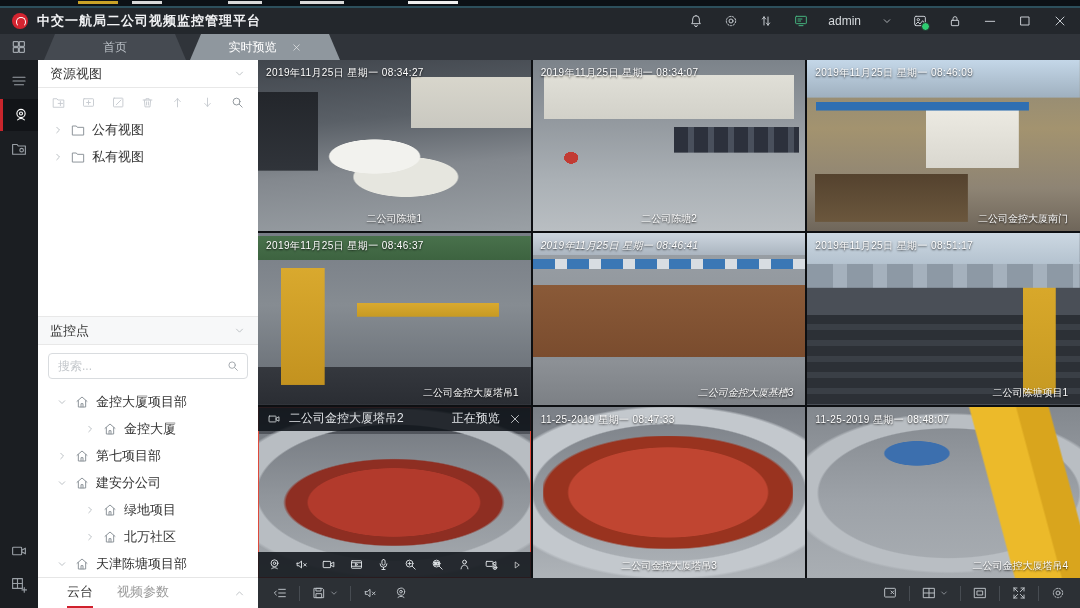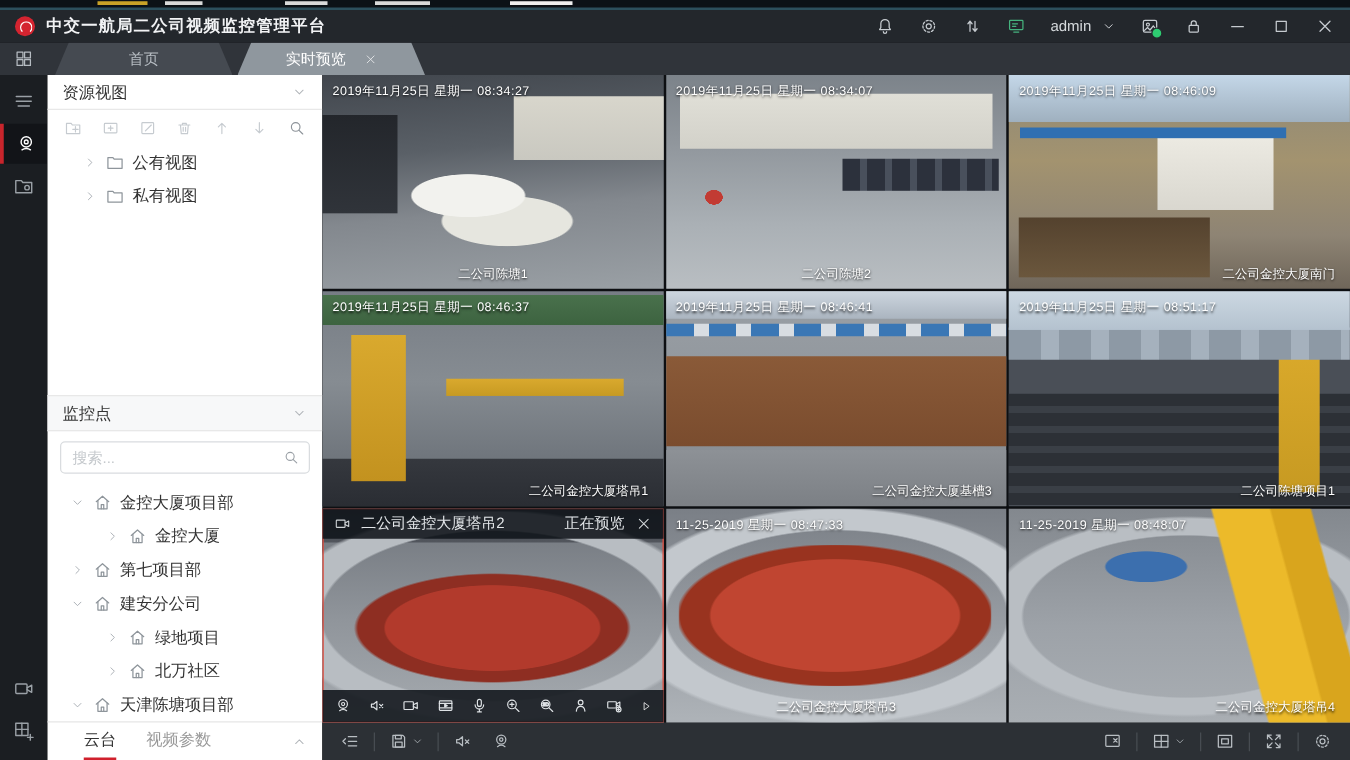--- a/index.html
+++ b/index.html
@@ -21,21 +21,21 @@
   .sliver .b5{left:408px;width:50px;background:#efefef;}
 
   
   .titlebar{height:26px;background:#23272c;display:flex;align-items:center;padding:0 12px;gap:9px;}
   .logo{width:16px;height:16px;border-radius:50%;background:#d42430;position:relative;flex:none;}
   .logo:after{content:"";position:absolute;left:4px;top:4px;width:8px;height:8px;border:1.6px solid #fff;
               border-radius:50%;border-bottom-color:transparent;}
   .app-title{color:#f2f3f5;font-size:13px;font-weight:bold;letter-spacing:1px;}
   .tb-right{margin-left:auto;display:flex;align-items:center;gap:19px;color:#c6cbd0;}
   .tb-right .green{color:#45b37e;}
-  .user{display:flex;align-items:center;gap:8px;font-size:12px;color:#d6dadd;}
+  .user{display:flex;align-items:center;gap:20px;font-size:12px;color:#d6dadd;}
   .user svg{width:12px;height:12px;}
   .avatar{position:relative;display:flex;}
   .avatar:after{content:"";position:absolute;right:-2px;bottom:-2px;width:7px;height:7px;border-radius:50%;
                 background:#2ecc71;border:1px solid #23272c;}
 
   
   .tabbar{height:26px;background:#30343a;display:flex;}
   .tab-rail{width:38px;height:26px;display:flex;align-items:center;justify-content:center;color:#b6bcc2;}
   .tab{height:26px;display:flex;align-items:center;justify-content:center;font-size:12px;gap:14px;
        clip-path:polygon(11px 0,calc(100% - 11px) 0,100% 100%,0 100%);}
@@ -61,21 +61,21 @@
   .mon-h{border-top:1px solid #e8e8e8;background:#f7f8f9;}
   .res-toolbar{height:28px;flex:none;display:flex;align-items:center;justify-content:space-between;
                padding:0 13px;color:#c6cbd0;}
   .res-toolbar svg{width:15px;height:15px;}
   .res-toolbar .dark{color:#8d9399;}
   .trow{height:27px;flex:none;display:flex;align-items:center;font-size:13px;color:#333;gap:6px;}
   .trow .chev{color:#a6acb2;width:12px;height:12px;}
   .trow .node{color:#8e959b;width:16px;height:16px;}
   .l1{padding-left:18px;}
   .l2{padding-left:46px;}
-  .res-l{padding-left:28px;}
+  .res-l{padding-left:14px;}
   .panel-gap{flex:1;}
   .search-wrap{padding:8px 10px 9px;flex:none;}
   .search-box{height:24px;border:1px solid #d9dcdf;border-radius:4px;display:flex;align-items:center;padding:0 7px;}
   .search-box input{flex:1;border:none;outline:none;font-size:12px;color:#333;min-width:0;background:transparent;
                     font-family:inherit;}
   .search-box input::placeholder{color:#c4c8cc;}
   .search-box svg{color:#9aa0a6;width:14px;height:14px;}
   .ptz-tabs{height:30px;flex:none;border-top:1px solid #e6e6e6;display:flex;align-items:stretch;
             padding-left:29px;gap:24px;font-size:13px;margin-top:auto;}
   .ptz-tab{display:flex;align-items:center;color:#999;border-bottom:2px solid transparent;}
@@ -123,21 +123,21 @@
     linear-gradient(#49714c,#3d6340) 50% 2%/100% 14% no-repeat,
     linear-gradient(#d9a92e,#c3921f) 10% 64%/16% 68% no-repeat,
     linear-gradient(#d9a92e,#c79a22) 76% 44%/52% 8% no-repeat,
     linear-gradient(#35383e,#2a2d33) 50% 100%/100% 22% no-repeat,
     linear-gradient(180deg,#777d85 0%,#868c92 42%,#6e747b 80%,#555a61 100%);}
   .sc5{background:
     linear-gradient(#cdd6df,#aab4bf) 50% 0/100% 13% no-repeat,
     repeating-linear-gradient(90deg,#3a77b5 0 22px,#d8dde2 22px 34px) 50% 16%/100% 6% no-repeat,
     linear-gradient(#8a5a38,#7a4c2e) 50% 52%/100% 42% no-repeat,
     linear-gradient(#8d9196,#7c8085) 50% 100%/100% 26% no-repeat,
-    linear-gradient(#9aa0a6,#84898f);}
+    linear-gradient(#9aa0a6,#84898f); font-style: italic;}
   .sc6{background:
     linear-gradient(#ccd8e2,#b4c2cf) 50% 0/100% 18% no-repeat,
     repeating-linear-gradient(90deg,#8d99a5 0 26px,#a5b1bd 26px 40px) 50% 20%/100% 15% no-repeat,
     linear-gradient(#dcab2c,#c79a22) 90% 74%/12% 76% no-repeat,
     repeating-linear-gradient(0deg,#2c3036 0 10px,#3a3f46 10px 16px) 0 100%/100% 52% no-repeat,
     #4a4f57;}
   .sc7{background:
     radial-gradient(ellipse,#b23a2c 0 54%,#8e2e22 55% 68%,rgba(0,0,0,0) 70%) 50% 62%/82% 52% no-repeat,
     radial-gradient(ellipse,rgba(0,0,0,0) 57%,#b8bdc2 58% 70%,rgba(0,0,0,0) 72%) 50% 58%/124% 98% no-repeat,
     linear-gradient(#41454c,#52565d) 50% 0/100% 16% no-repeat,

